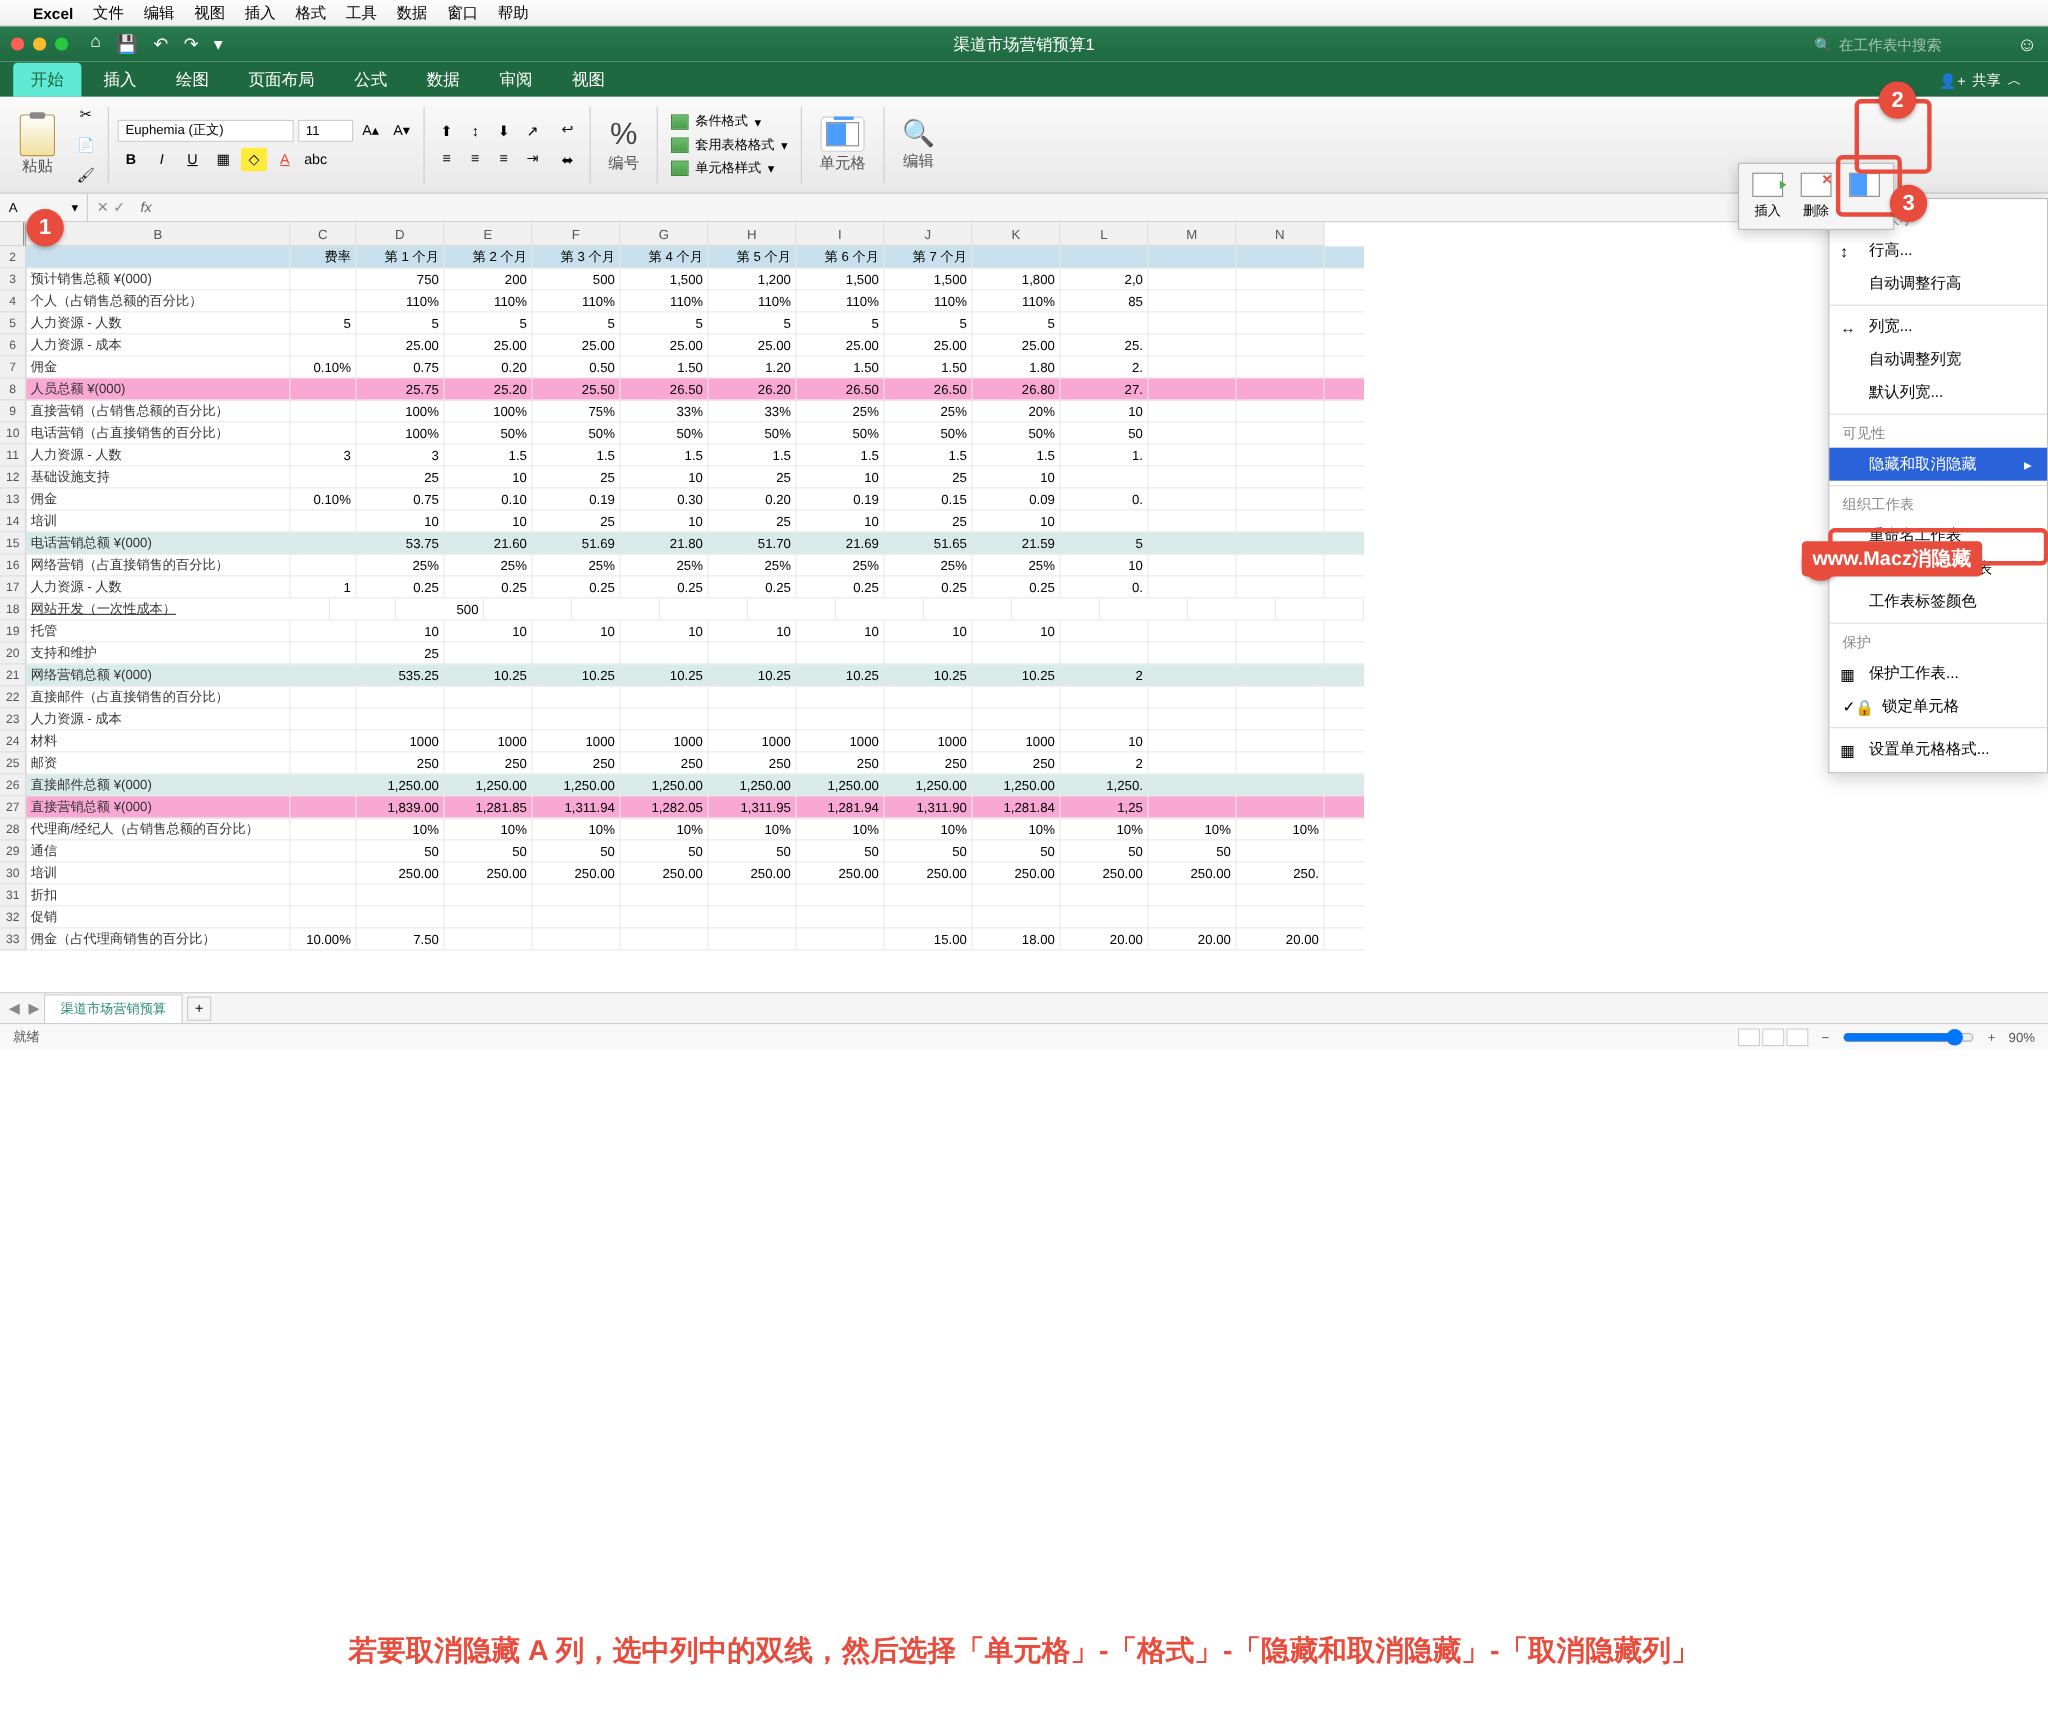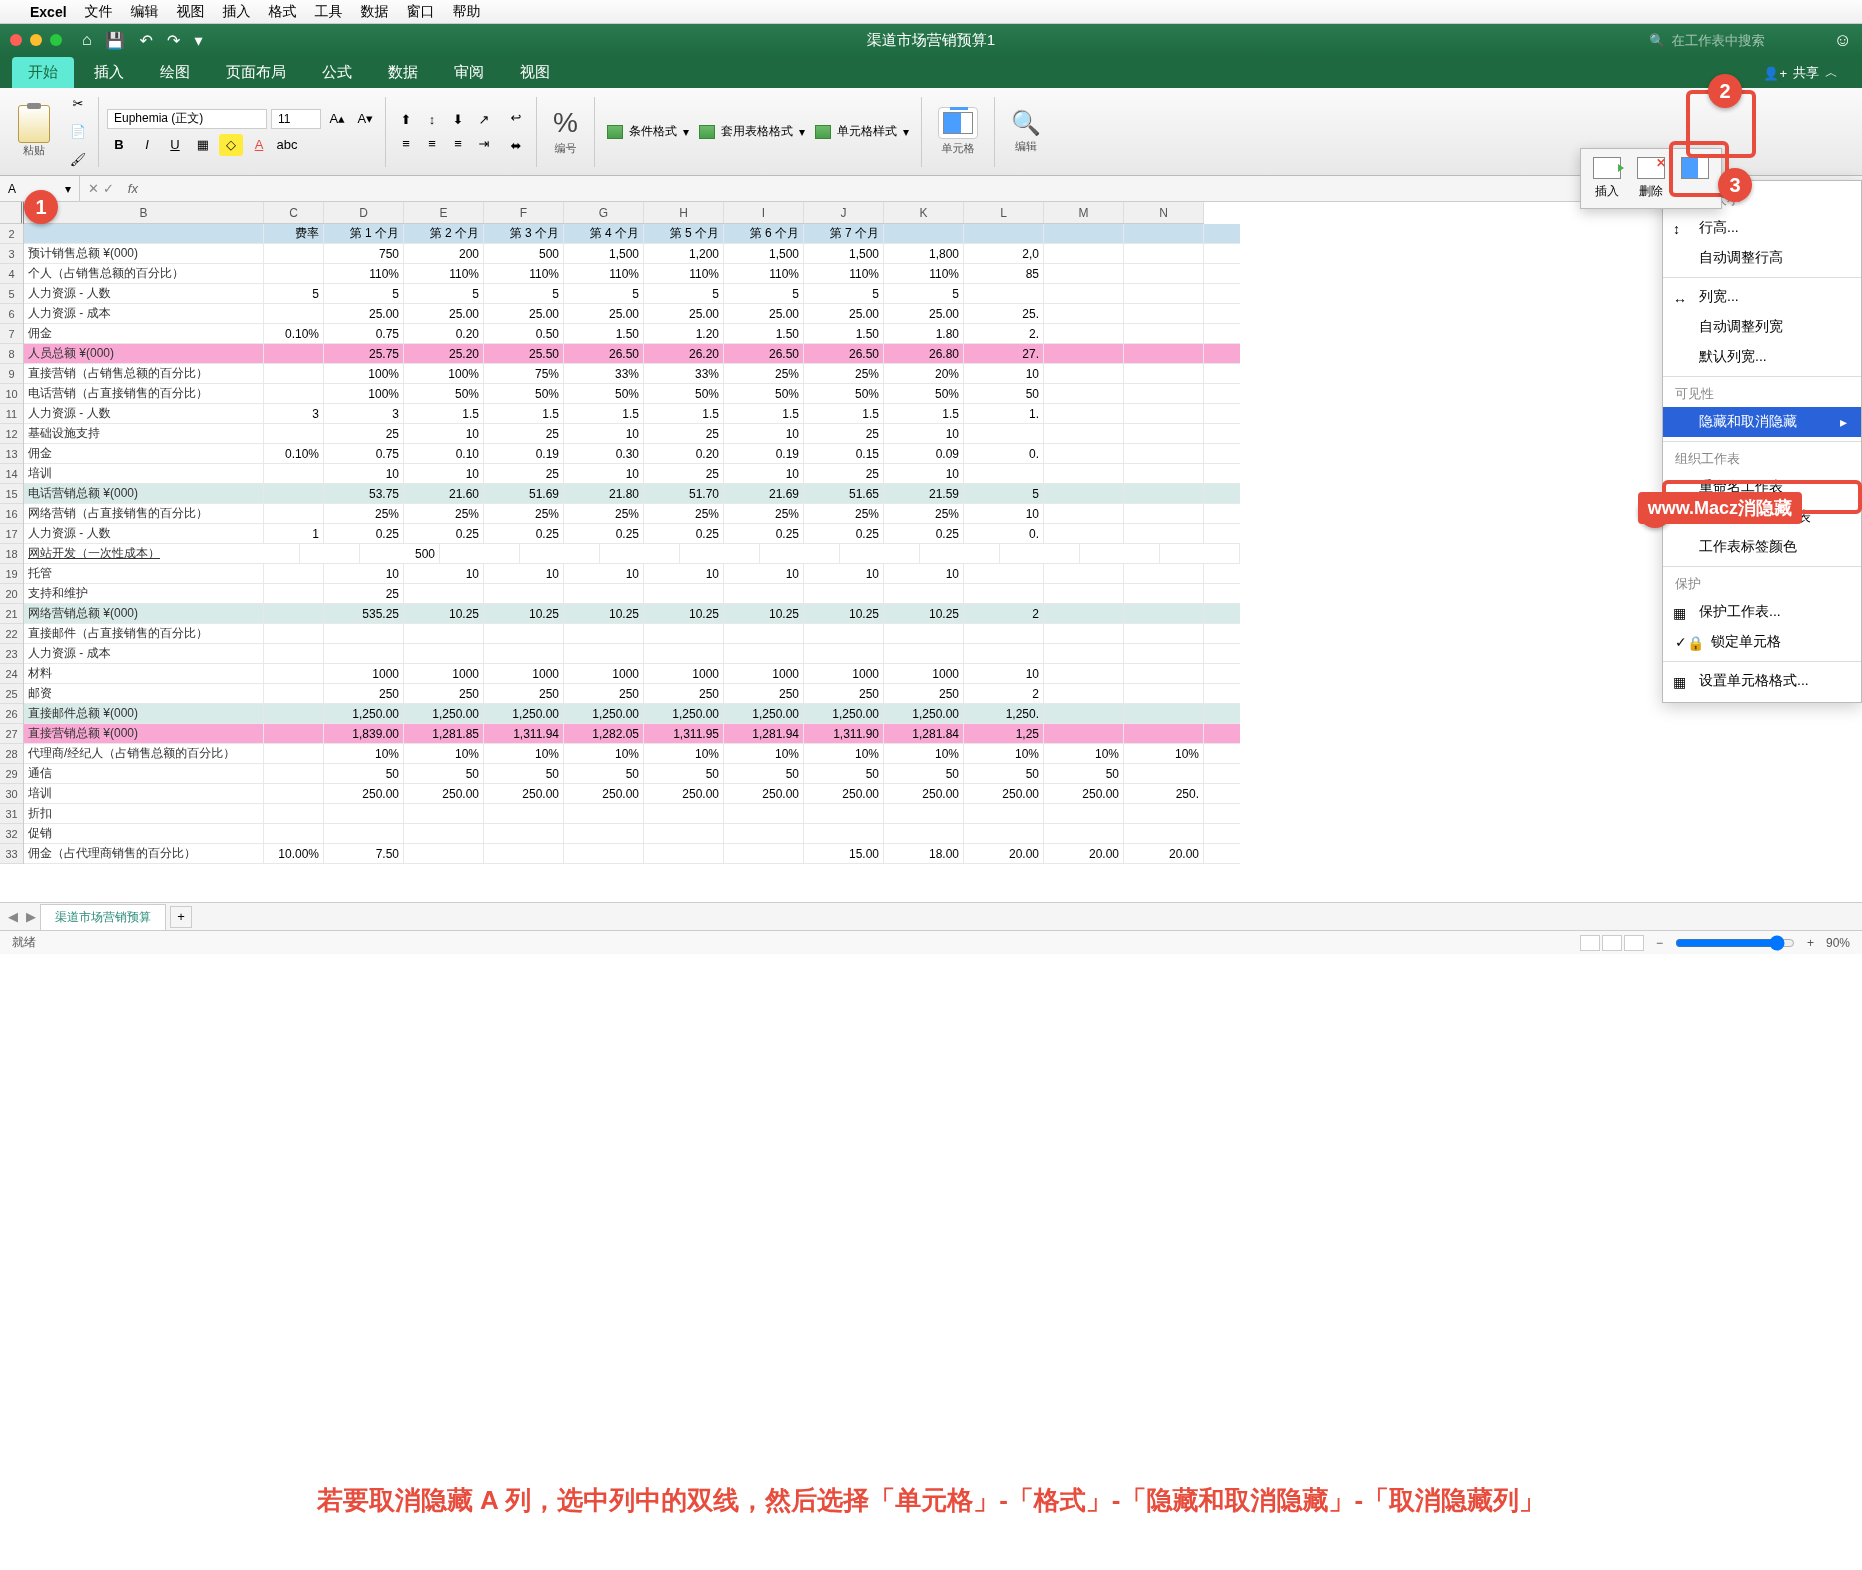--- a/index.html
+++ b/index.html
@@ -26,35 +26,35 @@
 
 
 .ribbon-tabs { height: 32px; background: #1e6940; display: flex; align-items: flex-end; padding: 0 12px; gap: 4px; }
 .ribbon-tab { padding: 6px 16px; color: #fff; font-size: 15px; cursor: pointer; }
 .ribbon-tab.active { background: #5eead4; color: #1e6940; border-radius: 4px 4px 0 0; }
 .ribbon-share { margin-left: auto; color: #fff; padding: 6px 12px; display: flex; align-items: center; gap: 6px; }
 
 
 .ribbon { height: 88px; background: linear-gradient(#fafafa, #e8e8e8); border-bottom: 1px solid #bbb; display: flex; align-items: center; padding: 0 10px; gap: 8px; position: relative; }
 .ribbon-group { display: flex; flex-direction: column; align-items: center; gap: 2px; padding: 0 8px; height: 100%; justify-content: center; }
-.ribbon-group-label { font-size: 11px; color: #555; }
+.ribbon-group-label { font-size: 14px; color: #555; }
 .ribbon-sep { width: 1px; height: 70px; background: #ccc; }
 .paste-btn { display: flex; flex-direction: column; align-items: center; }
 .clipboard-icon { width: 32px; height: 38px; background: linear-gradient(#fff, #f0e0a0); border: 1px solid #bb9944; border-radius: 3px; position: relative; }
 .clipboard-icon::before { content: ''; position: absolute; top: -3px; left: 8px; width: 14px; height: 6px; background: #888; border-radius: 2px; }
 .font-controls { display: flex; flex-direction: column; gap: 4px; }
 .font-row { display: flex; gap: 4px; align-items: center; }
 .font-row select, .font-row input { border: 1px solid #ccc; padding: 2px 6px; font-size: 12px; background: #fff; }
 .font-name { width: 160px; }
 .font-size { width: 50px; }
 .btn-icon { width: 24px; height: 22px; border: 1px solid transparent; background: transparent; display: flex; align-items: center; justify-content: center; font-size: 13px; cursor: pointer; border-radius: 3px; }
 .align-group { display: flex; flex-direction: column; gap: 2px; }
 .align-row { display: flex; gap: 2px; }
 .percent-big { font-size: 28px; color: #444; }
-.format-list { display: flex; flex-direction: row; gap: 2px; font-size: 12px; }
+.format-list { display: flex; flex-direction: column; gap: 2px; font-size: 12px; }
 .format-item { display: flex; align-items: center; gap: 6px; padding: 1px 4px; }
 .format-icon { width: 16px; height: 14px; background: linear-gradient(#6bbb6b, #4a9f4a); border: 1px solid #388838; }
 
 
 .highlight-box { position: absolute; border: 4px solid #e74c3c; border-radius: 6px; pointer-events: none; z-index: 50; }
 .badge { position: absolute; width: 34px; height: 34px; border-radius: 50%; background: #e74c3c; color: #fff; display: flex; align-items: center; justify-content: center; font-size: 20px; font-weight: bold; z-index: 51; box-shadow: 0 2px 4px rgba(0,0,0,0.3); }
 
 
 .cells-btn { display: flex; flex-direction: column; align-items: center; gap: 2px; padding: 4px; border: 1px solid #ccc; border-radius: 4px; background: #fff; }
 .cells-icon { width: 30px; height: 22px; background: linear-gradient(90deg, #4a9eff 60%, #fff 60%); border: 1px solid #888; position: relative; }

